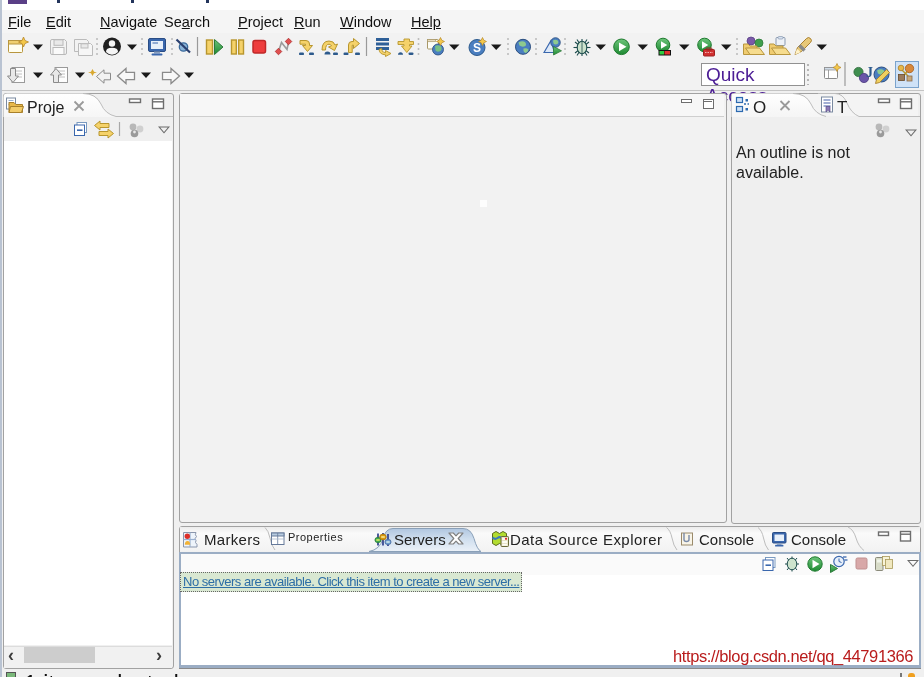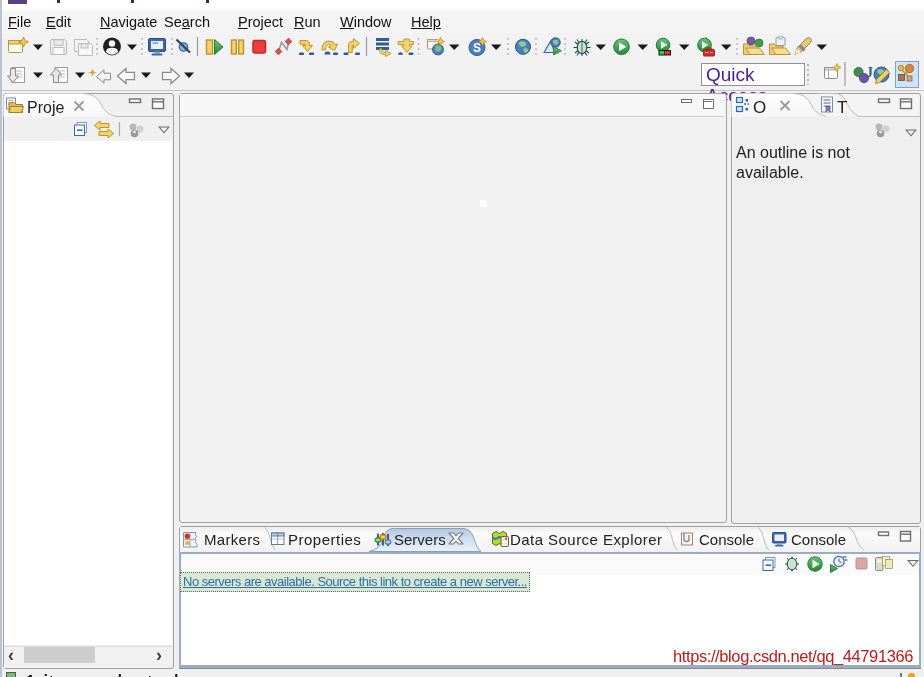--- a/index.html
+++ b/index.html
@@ -397,21 +397,21 @@
 <rect x="593.5" y="6.5" width="13.5" height="10.5" rx="1" fill="#3a67ad" stroke="#2a4d85"></rect>
 <rect x="595.5" y="8.5" width="9.5" height="6.5" fill="#e8f0fa"></rect>
 <rect x="598" y="17" width="4.5" height="1.8" fill="#8aa0c0"></rect>
 <rect x="596" y="18.8" width="8.5" height="1.8" rx="0.9" fill="#3a67ad"></rect>
 
 <rect x="699.5" y="6" width="10" height="3.5" fill="#ffffff" stroke="#6e6e6e" stroke-width="1.4"></rect>
 <rect x="721.5" y="5.5" width="10" height="9.5" fill="#ffffff" stroke="#6e6e6e" stroke-width="1.4"></rect>
 <line x1="721.5" y1="8.2" x2="731.5" y2="8.2" stroke="#6e6e6e" stroke-width="1.4"></line>
 </svg>
 <div class="abs tabtext" style="left:204px;top:531px;font-size:15px;letter-spacing:0.3px;">Markers</div>
-<div class="abs tabtext" style="left:288px;top:531px;font-size:15px;letter-spacing:0.5px;">Properties</div>
+<div class="abs tabtext" style="left:288px;top:531px;font-size:11px;letter-spacing:0.5px;">Properties</div>
 <div class="abs tabtext" style="left:394px;top:531px;font-size:15px;">Servers</div>
 <div class="abs tabtext" style="left:510px;top:531px;font-size:15px;letter-spacing:0.45px;">Data Source Explorer</div>
 <div class="abs tabtext" style="left:699px;top:531px;font-size:15px;">Console</div>
 <div class="abs tabtext" style="left:791px;top:531px;font-size:15px;text-align:center;">Console</div>
 
 <div class="abs" style="left:179px;top:552px;width:742px;height:116px;border:2px solid #9badc4;border-bottom-width:3px;box-sizing:border-box;background:#fafafa;"></div>
 <div class="abs" style="left:181px;top:575px;width:738px;height:90px;background:#ffffff;"></div>
 <svg class="abs" style="left:740px;top:553px;" width="184" height="22" xmlns="http://www.w3.org/2000/svg">
 <defs>
       <linearGradient id="gr2" x1="0" y1="0" x2="0" y2="1">
@@ -446,21 +446,21 @@
 
 <rect x="135.5" y="4.5" width="7.5" height="13" rx="1" fill="#d8dcc8" stroke="#8a8a7a"></rect>
 <rect x="137" y="6.5" width="4.5" height="3" fill="#f0f4e8"></rect>
 <rect x="142.5" y="3.5" width="7" height="9" fill="#f8f4d8" stroke="#a89858" stroke-width="0.8"></rect>
 <rect x="145.5" y="6.5" width="7" height="9" fill="#f0e8c0" stroke="#a89858" stroke-width="0.8"></rect>
 
 <polygon points="167,7 179,7 173,14" fill="#6a6a6a"></polygon>
 <polygon points="169.2,8 176.8,8 173,12.4" fill="#fafafa"></polygon>
 </svg>
 
-<div class="abs" style="left:180px;top:572px;height:16px;background:#d9e8d2;border:1px dotted #666;font-size:13px;letter-spacing:-0.5px;color:#2e6ea6;text-decoration:underline;line-height:16px;padding:1px 2px;">No servers are available. Source this link to create a new server...</div>
+<div class="abs" style="left:180px;top:572px;height:16px;background:#d9e8d2;border:1px dotted #666;font-size:13px;letter-spacing:-0.5px;color:#2e6ea6;text-decoration:underline;line-height:16px;padding:1px 2px;">No servers are available. Click this item to create a new server...</div>
 <div class="abs" style="left:179px;top:668.2px;width:742px;height:1px;background:#8a8a8a;"></div>
 
 <div class="abs" style="left:0;top:647px;width:913px;text-align:right;font-size:16.5px;letter-spacing:-0.4px;color:#b91c1c;">https://blog.csdn.net/qq_44791366</div>
 
 <div class="abs" style="left:2px;top:669px;width:922px;height:8px;background:#f0f0f0;"></div>
 <div class="abs" style="left:6px;top:672px;width:8px;height:5px;background:#7ab87a;border:1px solid #555;"></div>
 <div class="abs" style="left:24px;top:673px;width:200px;height:4px;overflow:hidden;font-size:23px;line-height:23px;color:#111;">1 item selected</div>
 <div class="abs" style="left:900px;top:673px;width:2px;height:4px;background:#777;"></div>
 <div class="abs" style="left:908px;top:673px;width:7px;height:4px;background:#f0a020;border-radius:3px 3px 0 0;"></div>
 

